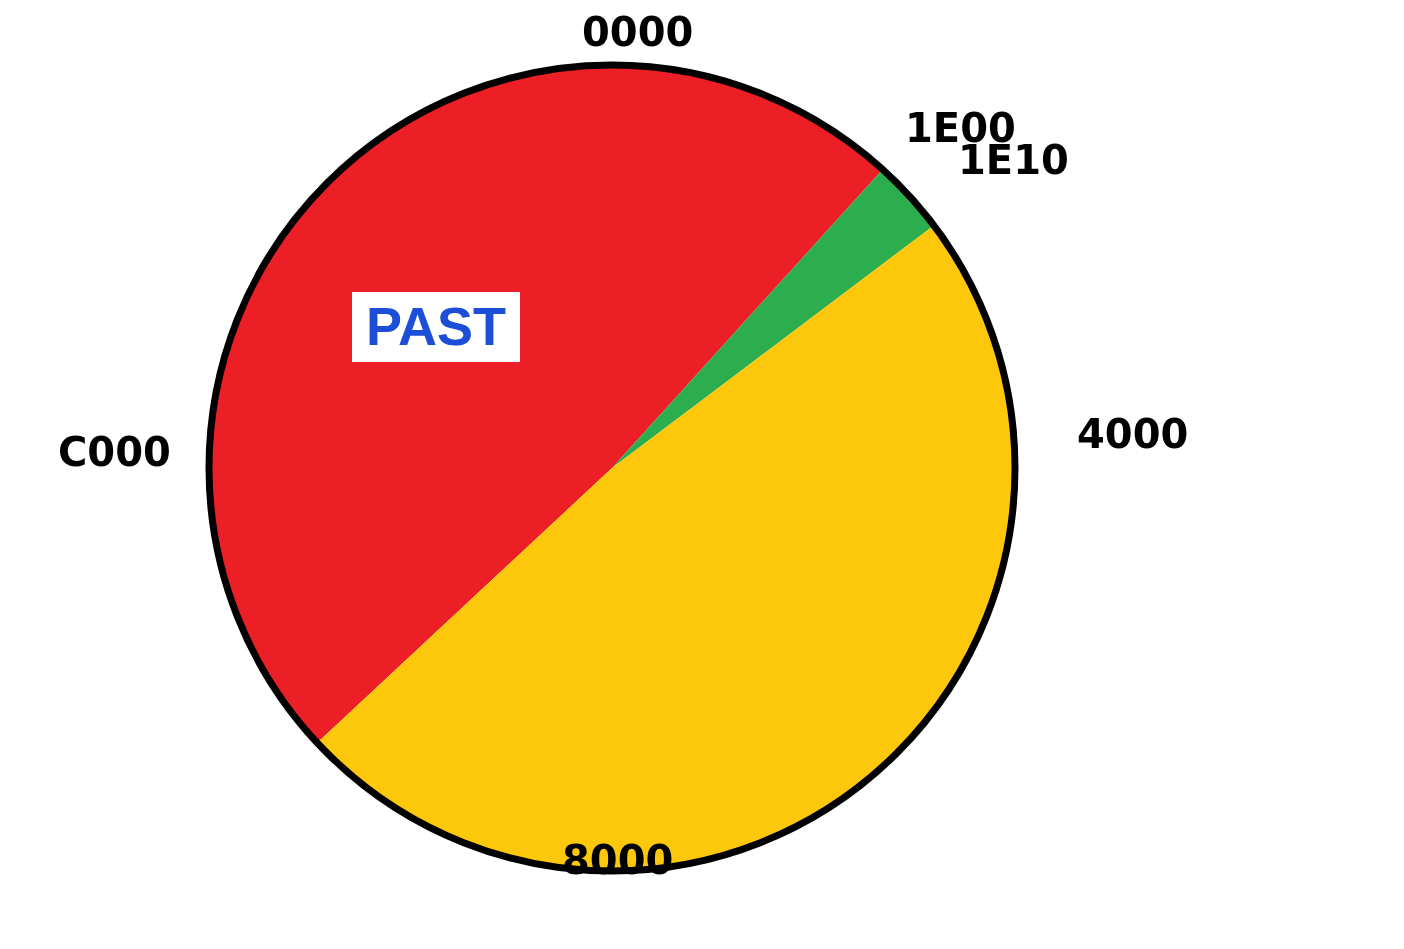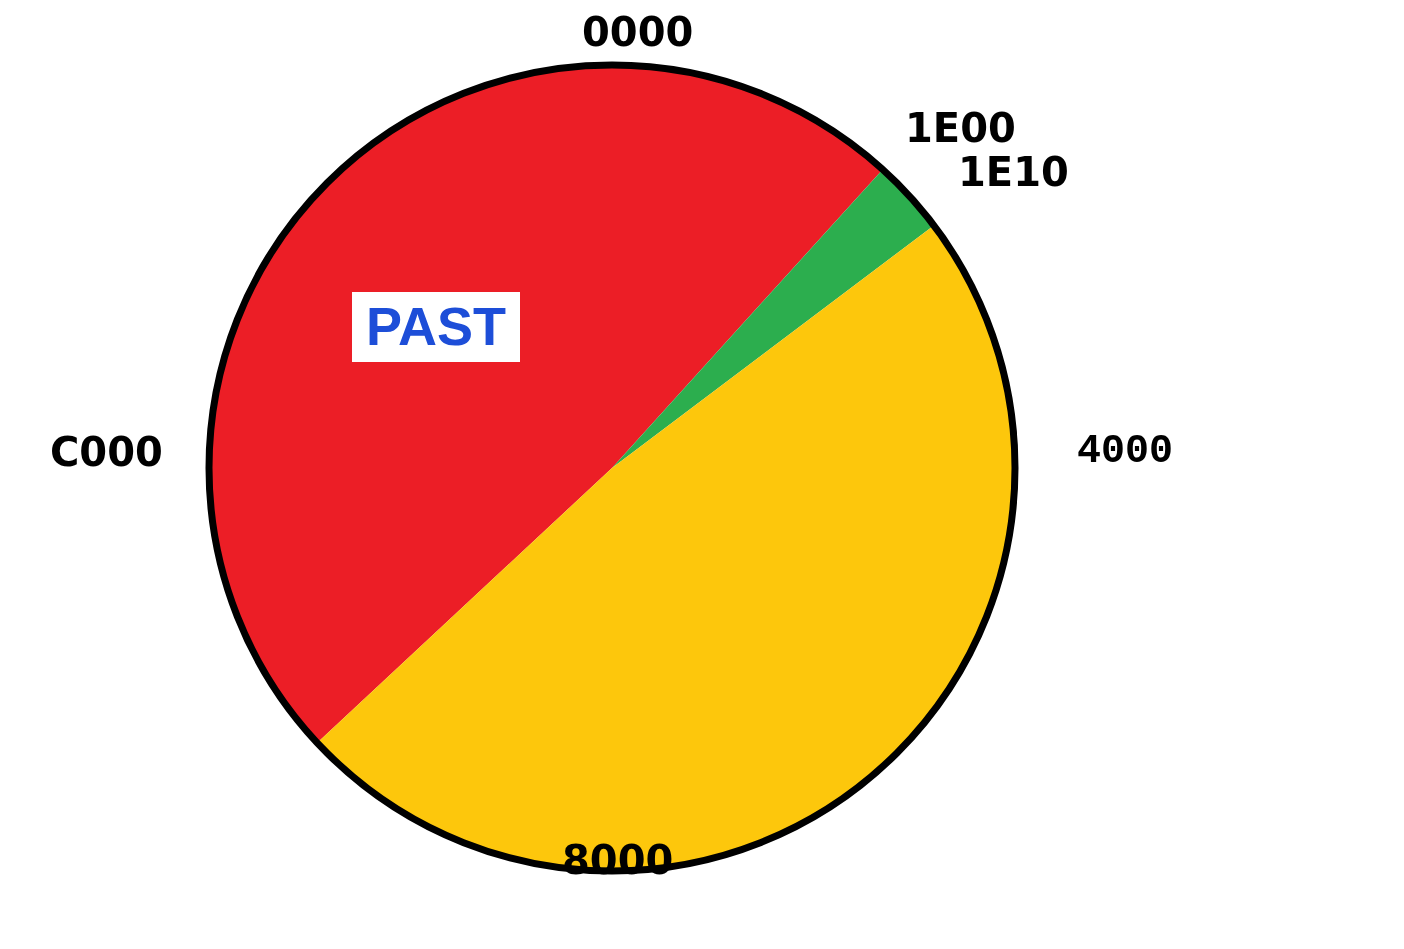--- a/index.html
+++ b/index.html
@@ -60,18 +60,18 @@
   <svg id="pie-svg" viewBox="0 0 1404 949">
     <g id="slices-group">
         <path d="M 612 468 L 317.26 742.85 A 403 403 0 0 1 882.70 169.46 Z" fill="#ec1e26" stroke="none"></path>
         <path d="M 612 468 L 882.70 169.46 A 403 403 0 0 1 933.85 225.47 Z" fill="#2cae4e" stroke="none"></path>
         <path d="M 612 468 L 933.85 225.47 A 403 403 0 0 1 317.26 742.85 Z" fill="#fdc70c" stroke="none"></path>
       </g>
     <circle id="pie-outline" fill="none" cx="612" cy="468" r="403" stroke="#000000" stroke-width="7"></circle>
   </svg>
 <div class="axis-label" style="left: 582px; top: 12px;">0000</div>
     <div class="axis-label" style="left: 905px; top: 108px;">1E00</div>
-    <div class="axis-label" style="left: 958px; top: 152px;">1E10</div>
-    <div class="axis-label" style="left: 1077px; top: 432px; font-family: Liberation Mono, monospace;">4000</div>
+    <div class="axis-label" style="left: 958px; top: 140px;">1E10</div>
+    <div class="axis-label" style="left: 1077px; top: 414px;">4000</div>
     <div class="axis-label" style="left: 562px; top: 840px;">8000</div>
-    <div class="axis-label" style="left: 50px; top: 432px;">C000</div>
+    <div class="axis-label" style="left: 58px; top: 432px;">C000</div>
     <div class="slice-label" id="label-past" style="left: 352px; top: 292px; color: #1d4ed8; background: rgb(255, 255, 255);">PAST</div>
   </div>
 
 </body></html>

